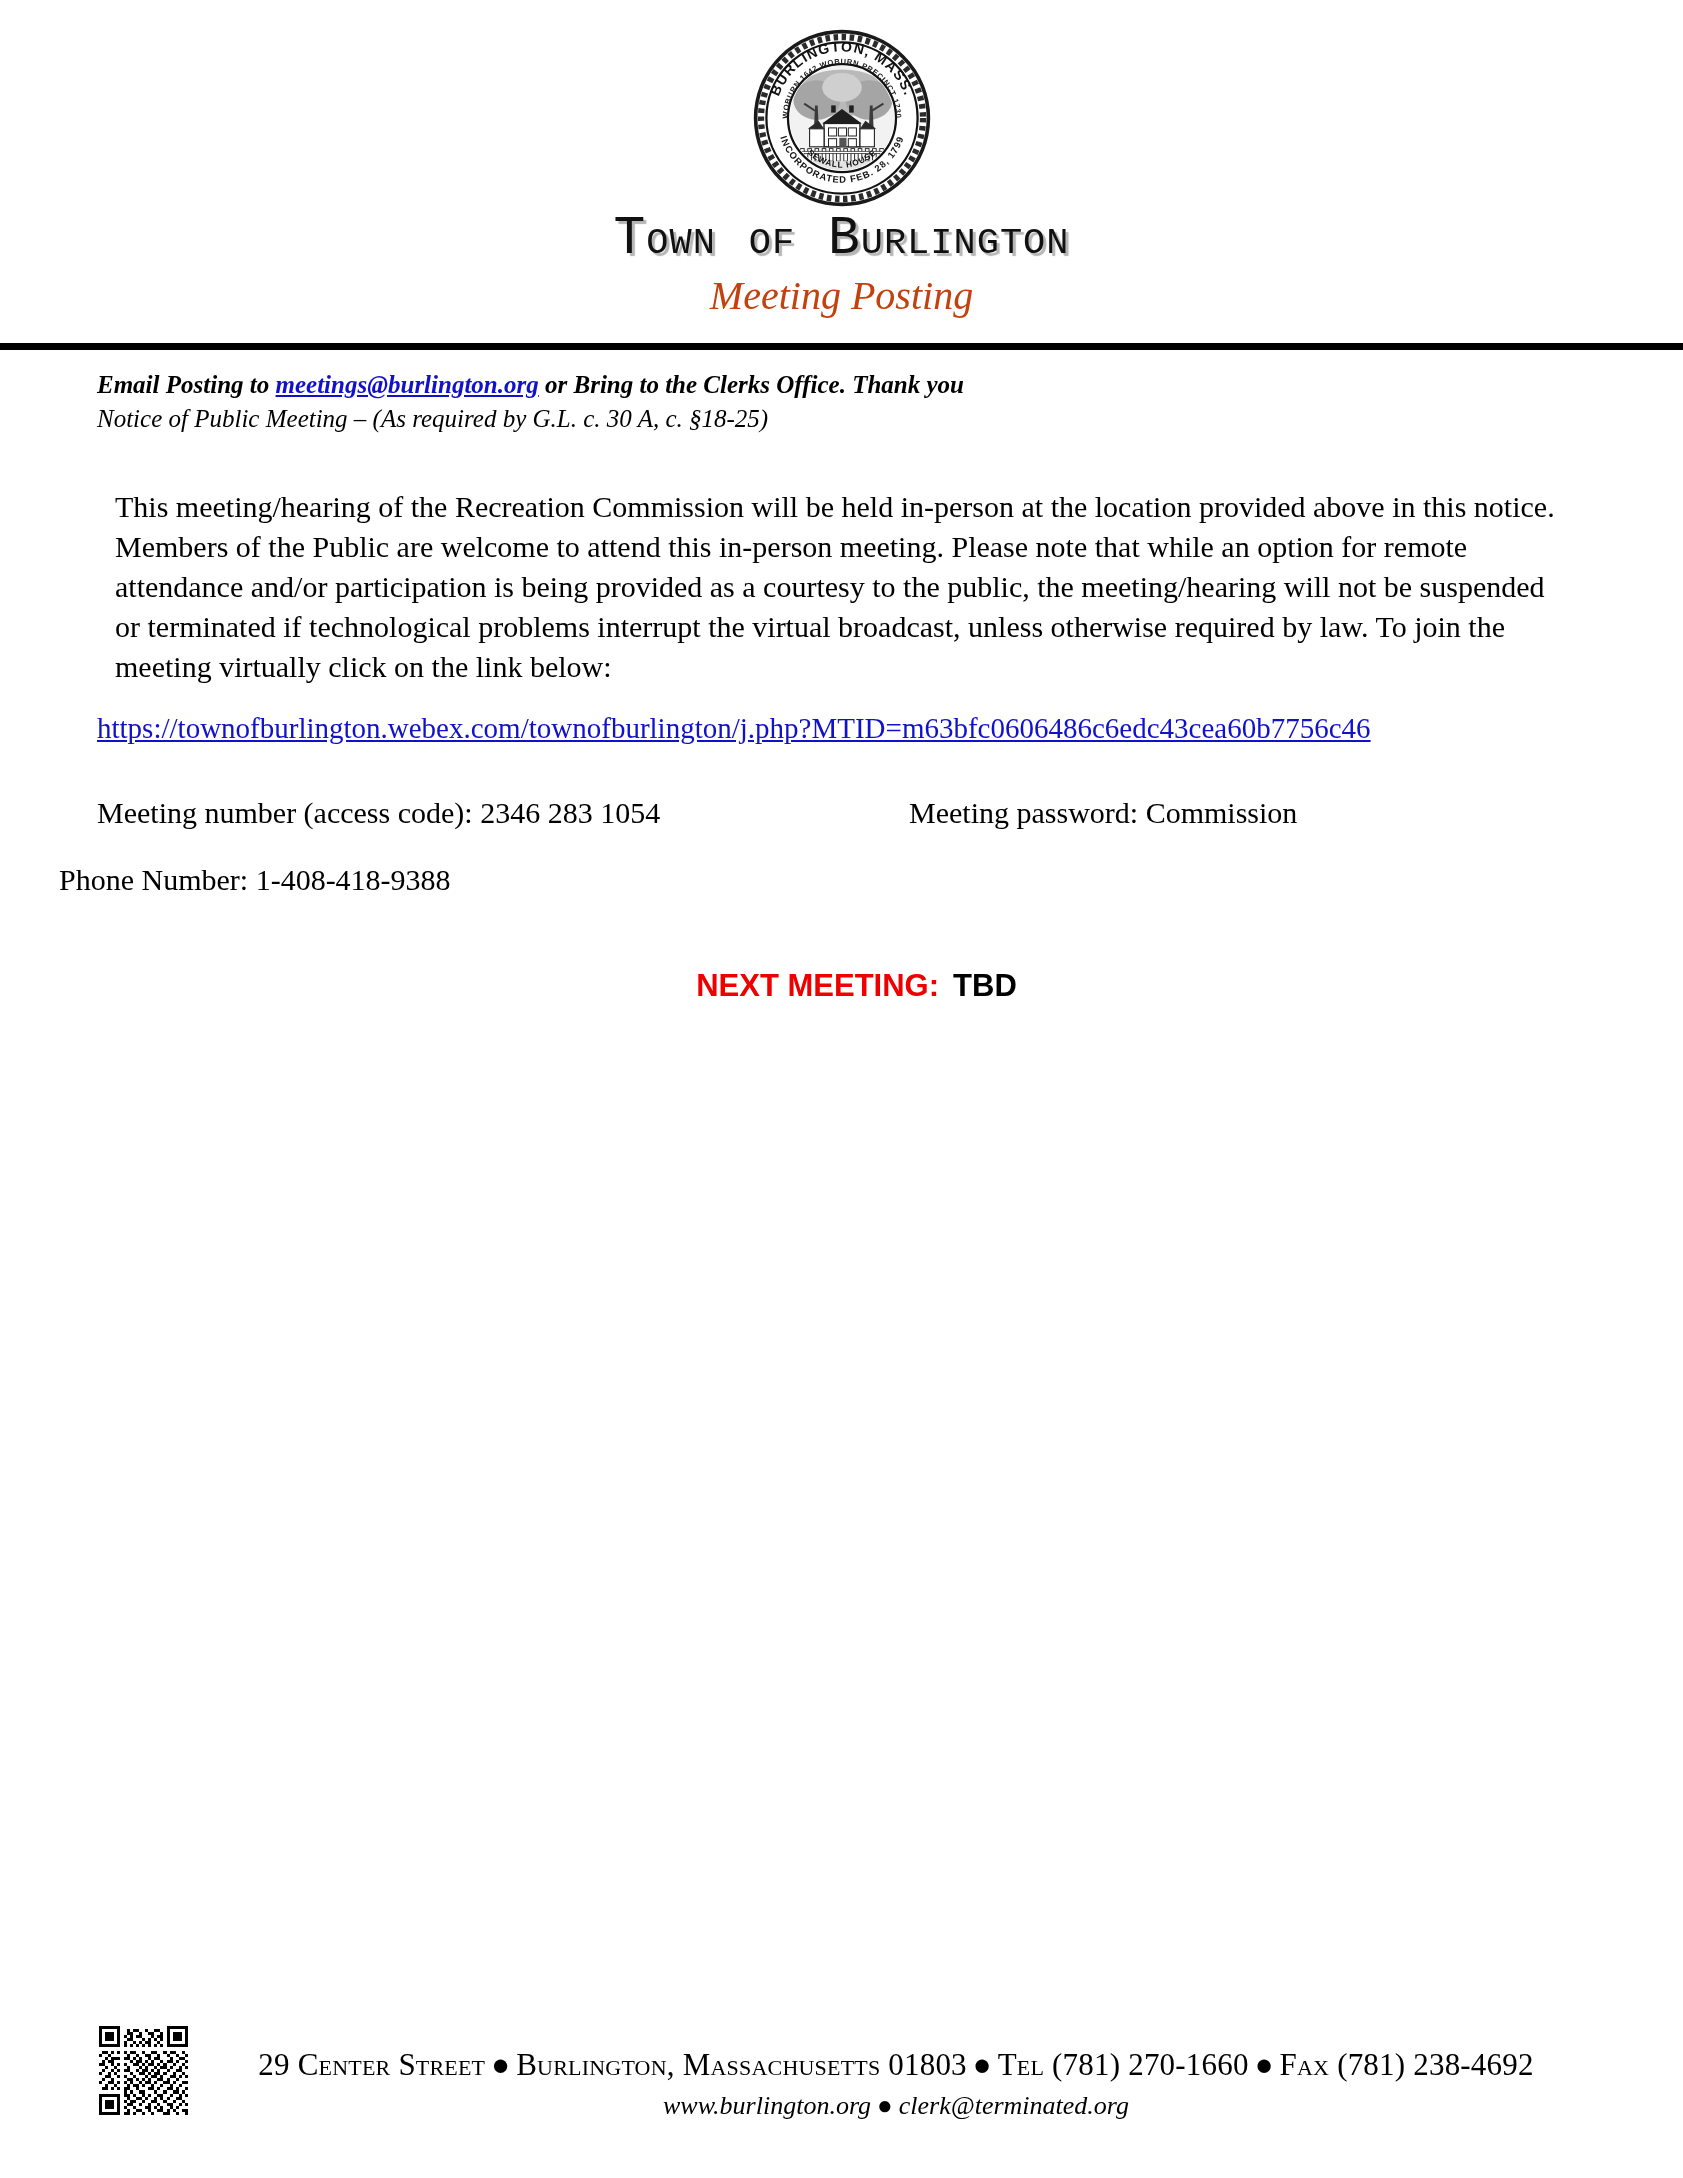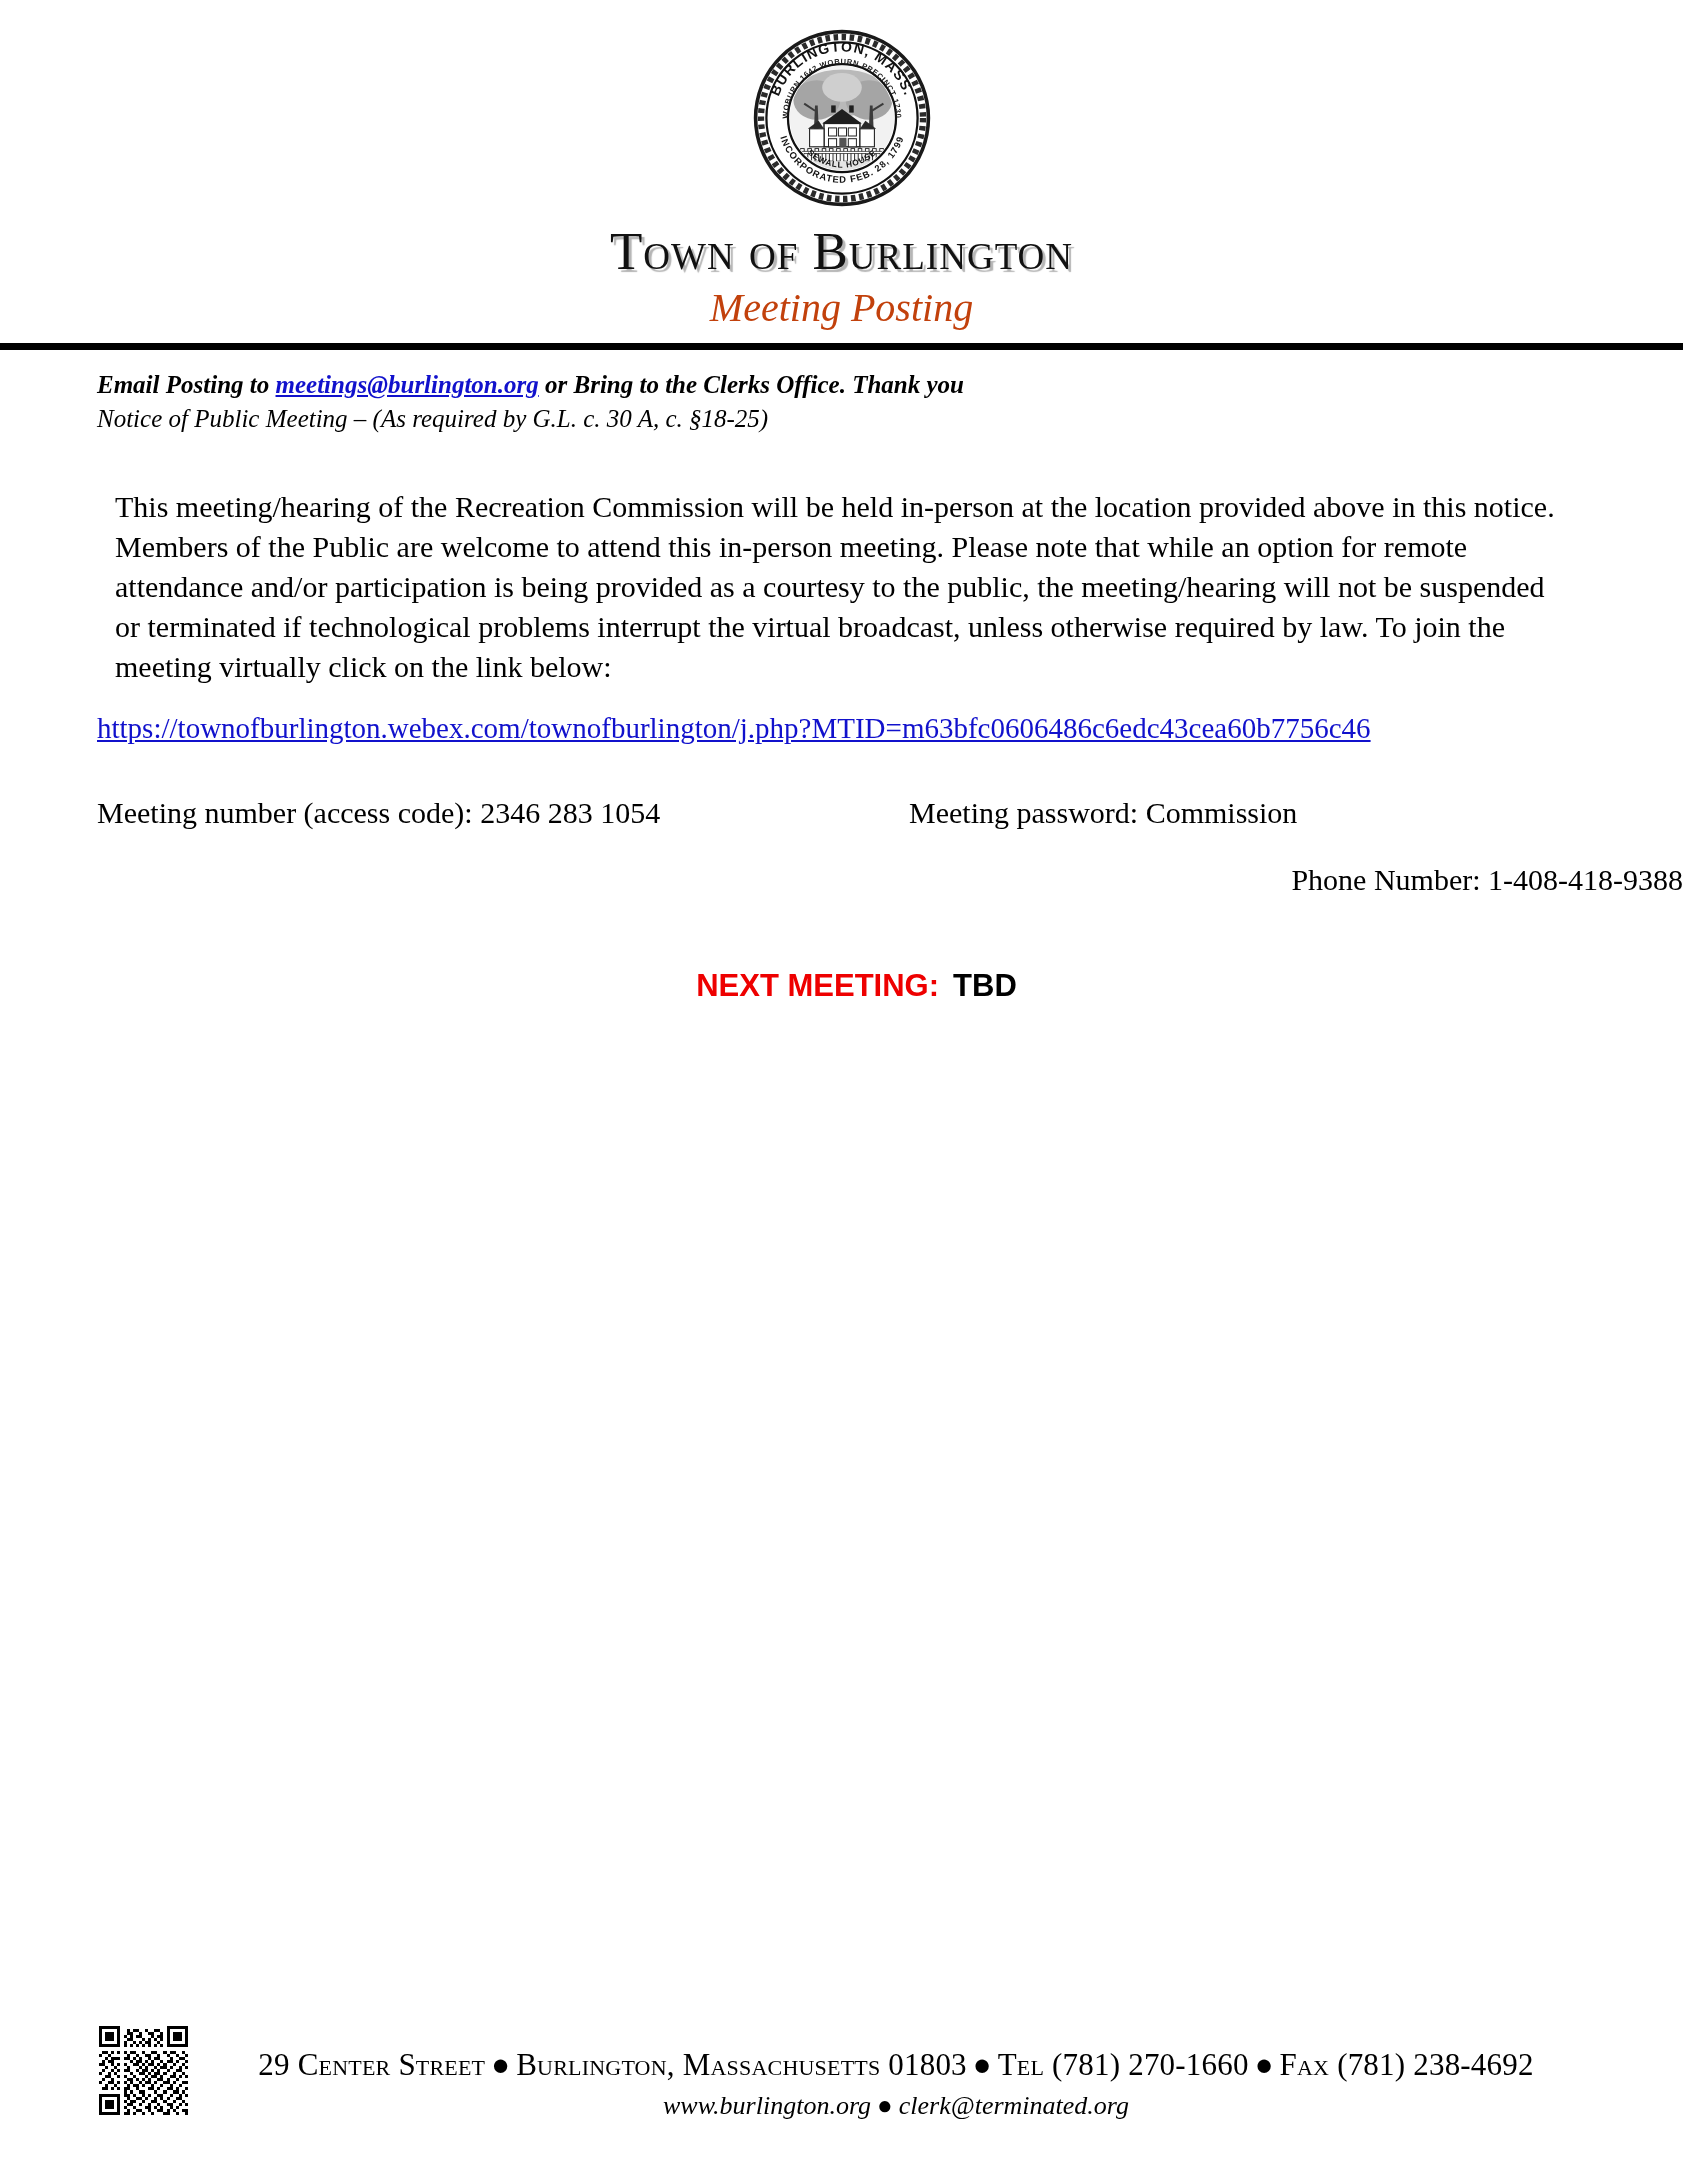--- a/index.html
+++ b/index.html
@@ -40,22 +40,22 @@
     width: 180px;
     height: 180px;
   }
   .seal {
     display: block;
     width: 180px;
     height: 180px;
   }
 
   .town-title {
-    margin-top: 16px;
-    font-family: Liberation Serif, serif;
+    margin-top: 4px;
+    font-family: Liberation Mono, monospace;
     font-size: 53px;
     font-variant: small-caps;
     letter-spacing: 1px;
     line-height: 1.05;
     color: #111;
     text-shadow: 3px 3px 1px rgba(120,120,120,0.55);
   }
 
   .meeting-posting {
     margin-top: 6px;
@@ -139,21 +139,21 @@
   }
   .info-row .mpass {
     display: inline-block;
   }
 
   .phone-line {
     position: absolute;
     left: 0;
     top: 861px;
     width: 1683px;
-    text-align: right;
+    text-align: left;
     font-size: 30px;
     line-height: 1.25;
     padding-left: 59px;
     box-sizing: border-box;
   }
 
   
   .next-meeting {
     position: absolute;
     left: 0;

